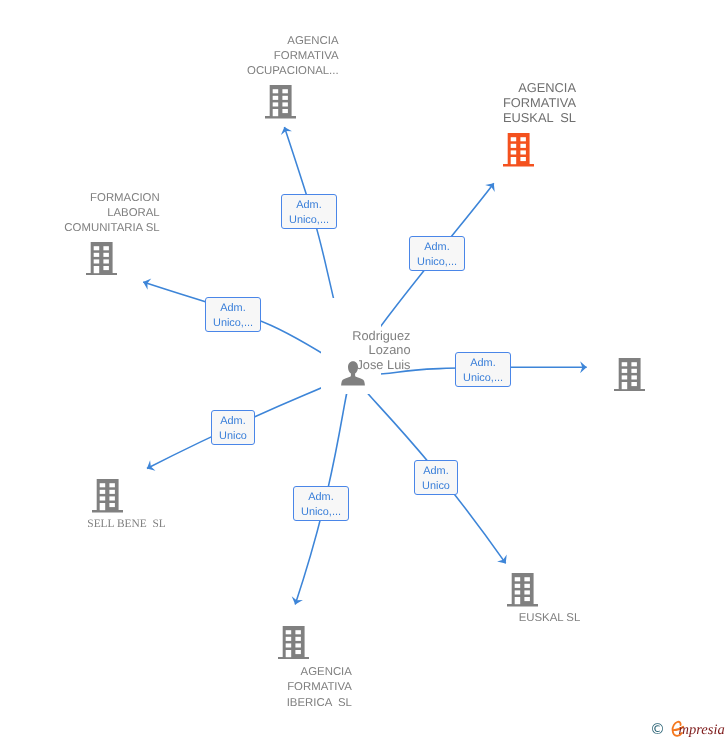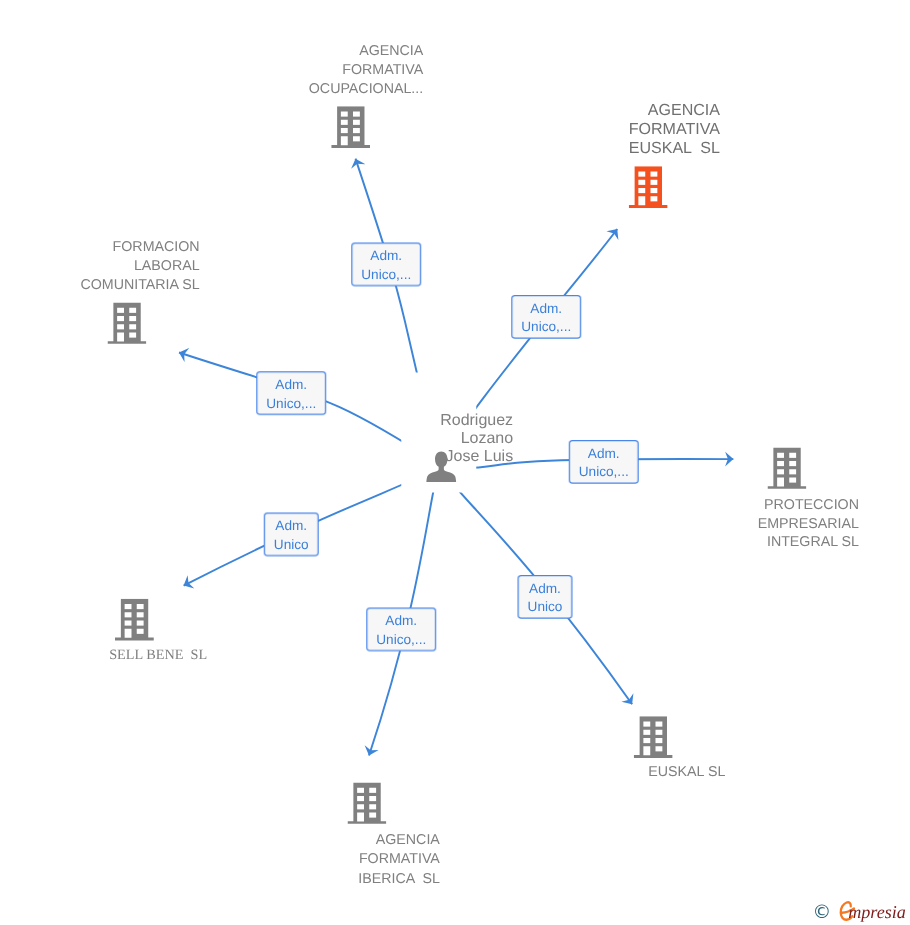--- a/index.html
+++ b/index.html
@@ -113,23 +113,20 @@
     <rect x="7.7" y="4.2" width="5.5" height="4.1"></rect>
     <rect x="17.4" y="4.2" width="5.5" height="4.1"></rect>
     <rect x="7.7" y="10.8" width="5.5" height="4.1"></rect>
     <rect x="17.4" y="10.8" width="5.5" height="4.1"></rect>
     <rect x="7.7" y="17.4" width="5.5" height="4.1"></rect>
     <rect x="17.4" y="17.4" width="5.5" height="4.1"></rect>
     <rect x="7.7" y="24.0" width="5.5" height="7.2"></rect>
     <rect x="17.4" y="24.0" width="5.5" height="4.1"></rect>
   </g>
 </svg></div>
-  <div class="nlabel" style="left:567.2px;top:396.6px;width:120px;">PROTECCION
-EMPRESARIAL
-INTEGRAL SL</div>
 
   <div class="ico" style="left:91.7px;top:479.1px;width:31.2px;height:33.5px;"><svg width="31.2" height="33.5" viewBox="0 0 31.2 33.5">
   <path fill="#808080" d="M4.7,0 H26.6 V33.5 H4.7 Z M0,31.0 H31.2 V33.5 H0 Z"></path>
   <g fill="#ffffff">
     <rect x="7.7" y="4.2" width="5.5" height="4.1"></rect>
     <rect x="17.4" y="4.2" width="5.5" height="4.1"></rect>
     <rect x="7.7" y="10.8" width="5.5" height="4.1"></rect>
     <rect x="17.4" y="10.8" width="5.5" height="4.1"></rect>
     <rect x="7.7" y="17.4" width="5.5" height="4.1"></rect>
     <rect x="17.4" y="17.4" width="5.5" height="4.1"></rect>

